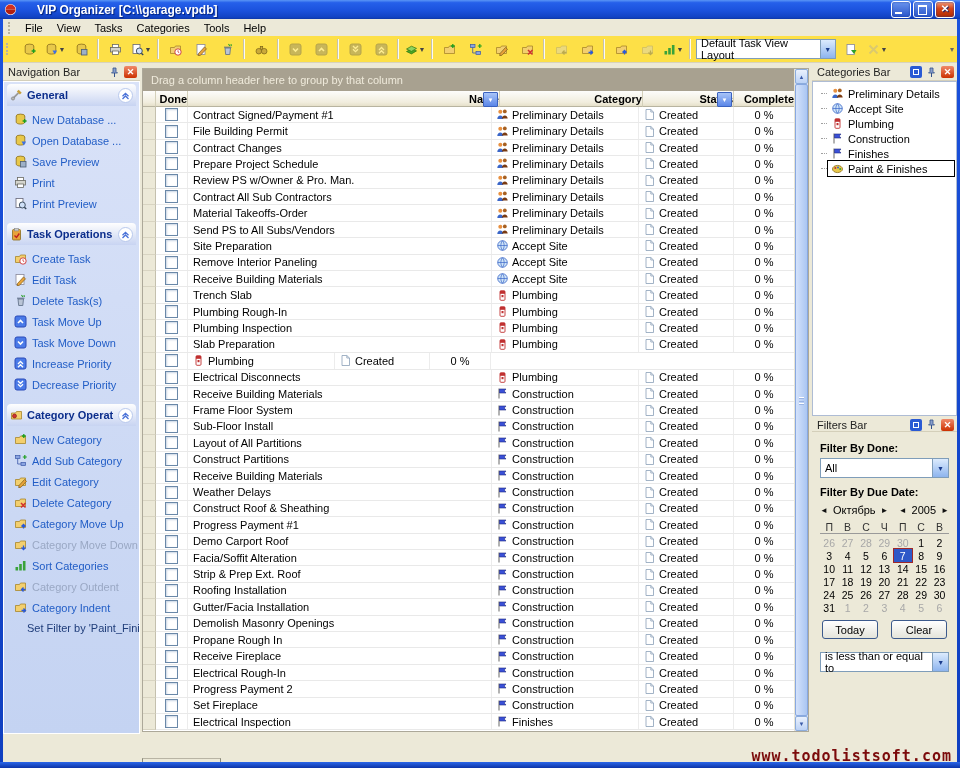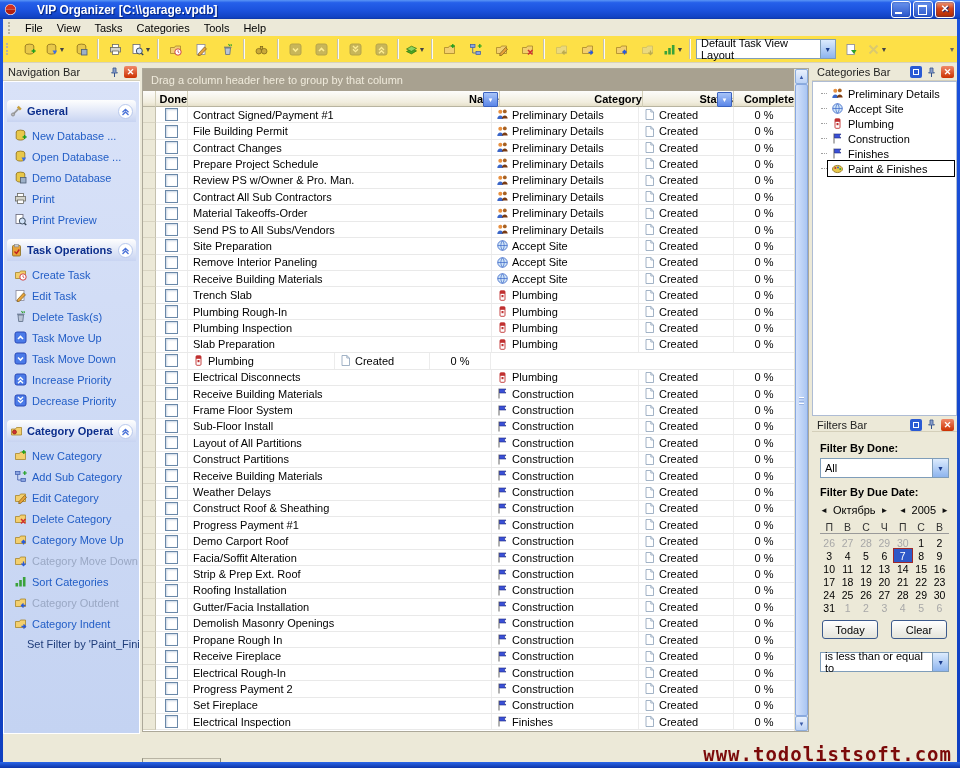--- a/index.html
+++ b/index.html
@@ -40,21 +40,21 @@
   .main{position:absolute;top:62px;left:3px;right:3px;bottom:6px;}
   .panel-hdr{height:16px;display:flex;align-items:center;gap:3px;background:#ece9d8;
     border-bottom:1px solid #d4cfba;padding:0 3px 0 5px;color:#222;}
   .panel-hdr .t{flex:1;}
   .hbtn-max{width:12px;height:12px;border-radius:2px;background:#2a5ad4;position:relative;}
   .hbtn-max::after{content:'';position:absolute;left:3px;top:3px;width:4px;height:4px;border:1px solid #fff;}
   .hbtn-close{width:13px;height:12px;border-radius:2px;background:linear-gradient(#f08a6a,#cc3000);
     color:#fff;font-size:9px;line-height:12px;text-align:center;font-weight:bold;}
   
   .navbar{position:absolute;left:0;top:2px;width:137px;bottom:28px;display:flex;flex-direction:column;}
-  .nav-panel{flex:1;background:linear-gradient(#d9e2f8,#c4d3f2);border:1px solid #fff;overflow:hidden;padding:18px 3px;}
+  .nav-panel{flex:1;background:linear-gradient(#d9e2f8,#c4d3f2);border:1px solid #fff;overflow:hidden;padding:2px 3px;}
   .nav-group{margin-bottom:9px;}
   .nav-group-hdr{height:22px;display:flex;align-items:center;gap:4px;padding:0 3px;
     background:linear-gradient(#fefefe,#c8d4f2);border-radius:4px 4px 0 0;
     font-weight:bold;color:#0c2e8c;font-size:11px;}
   .nav-group-hdr .t{flex:1;white-space:nowrap;overflow:hidden;}
   .nav-items{padding:7px 2px 4px 7px;display:flex;flex-direction:column;gap:8px;}
   .nav-item{display:flex;align-items:center;gap:5px;color:#215dc6;cursor:pointer;white-space:nowrap;}
   .nav-item.disabled{color:#9aa8c4;}
   .nav-item.plain{color:#1f3d7a;padding-left:13px;}
   
@@ -110,21 +110,21 @@
   .cal-cell{width:18.4px;height:13px;display:flex;align-items:center;justify-content:center;font-size:10.5px;}
   .cal-dow{color:#333;border-bottom:1px solid #9a9a9a;margin-bottom:2px;}
   .cal-cell.muted{color:#a8a8a8;}
   .cal-cell.selected{background:#2e58c8;color:#fff;box-shadow:0 0 0 1px #a02828;}
   .cal-btns{display:flex;justify-content:space-between;margin:6px 2px 0 2px;}
   .xp-btn{width:54px;height:17px;border:1px solid #3c5a8c;border-radius:3px;background:linear-gradient(#fff,#e4e4da);
     display:flex;align-items:center;justify-content:center;}
   .op-combo{margin-top:13px;}
   
   .watermark{position:absolute;right:8px;bottom:3px;font-family:"DejaVu Sans Mono",monospace;font-weight:bold;
-    font-size:19px;letter-spacing:1px;color:#7b0a0a;z-index:9;}
+    font-size:15px;letter-spacing:1px;color:#7b0a0a;z-index:9;}
 </style>
 </head>
 <body>
 
 <div class="window">
 
   <div class="titlebar">
     <span class="ic">
       <svg width="13" height="13" viewBox="0 0 13 13">
           <circle cx="6.5" cy="6.5" r="5.5" fill="#fff"></circle>
@@ -440,21 +440,21 @@
                 <span>Open Database ...</span>
               </div>
               <div class="nav-item">
                 <span class="ic">
                   <svg width="13" height="13" viewBox="0 0 13 13">
                     <ellipse cx="6.5" cy="3" rx="4.3" ry="1.9" fill="#e8c84a" stroke="#8a6d1c" stroke-width=".8"></ellipse>
                     <path d="M2.2 3v6.2c0 1 1.9 1.9 4.3 1.9s4.3-.9 4.3-1.9V3" fill="#e8c84a" stroke="#8a6d1c" stroke-width=".8"></path>
                     <rect x="6.5" y="6.5" width="5.5" height="5.5" fill="#9db0c8" stroke="#4c5e74" stroke-width=".8"></rect>
                   </svg>
                 </span>
-                <span>Demo Database</span>
+                <span>Save Preview</span>
               </div>
               <div class="nav-item">
                 <span class="ic">
                   <svg width="13" height="13" viewBox="0 0 13 13">
                     <rect x="3.5" y="1.5" width="6" height="3.5" fill="#fff" stroke="#6a6a63" stroke-width=".8"></rect>
                     <rect x="1.5" y="4.5" width="10" height="4.5" fill="#d4d4cc" stroke="#6a6a63" stroke-width=".8"></rect>
                     <rect x="3.5" y="8" width="6" height="3.5" fill="#fff" stroke="#6a6a63" stroke-width=".8"></rect>
                   </svg>
                 </span>
                 <span>Print</span>

